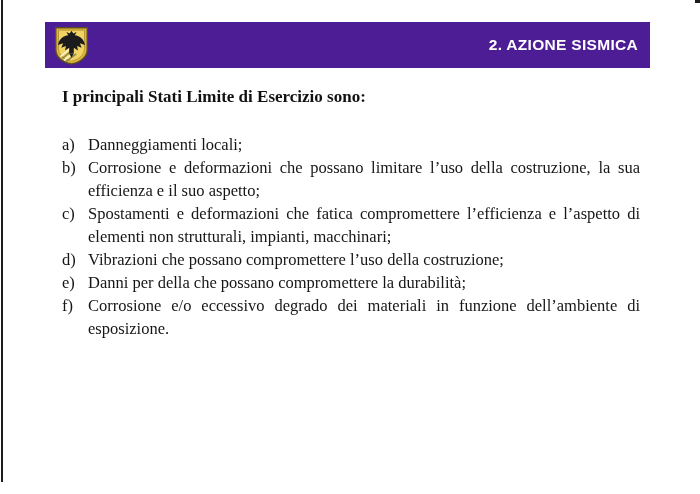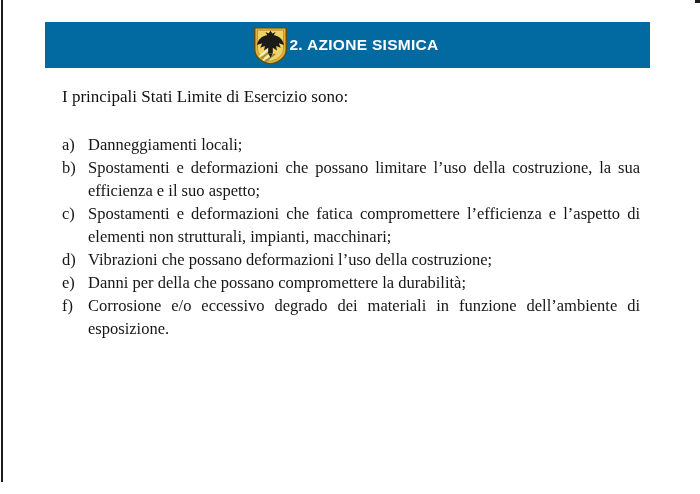--- a/index.html
+++ b/index.html
@@ -38,21 +38,21 @@
     color:#ffffff;
     font-family:"Liberation Sans", sans-serif;
     font-weight:bold;
     font-size:15.5px;
     letter-spacing:0.3px;
     white-space:nowrap;
   }
   
   .content-heading{
     position:absolute; left:62px; top:87px; width:578px;
-    font-weight:normal;
+    font-weight:bold;
     font-size:17px;
     color:#111111;
   }
   .limit-list{
     position:absolute; left:62px; top:133px; width:578px;
     font-size:16.5px;
     color:#161616;
     line-height:23px;
   }
   .list-item{
@@ -69,21 +69,21 @@
   }
 </style>
 </head>
 <body>
 
 <div class="page">
 
   <div class="left-rule"></div>
   <div class="corner-mark"></div>
 
-  <div class="header-bar" style="background: #0369a1; justify-content: center;">
+  <div class="header-bar" style="background: #4c1d95;">
     <svg class="crest" viewBox="0 0 38 42" xmlns="http://www.w3.org/2000/svg">
 
       <path d="M2 2 H36 V25 Q36 37 19 41 Q2 37 2 25 Z" fill="#e2b33c" stroke="#58501f" stroke-width="1.6"></path>
       <path d="M5 4.5 H33 V24 Q33 34.5 19 38 Q5 34.5 5 24 Z" fill="#f0d265" stroke="#a98b2e" stroke-width="0.8"></path>
 
       <g stroke-width="1.6">
         <line x1="7" y1="33" x2="18" y2="24" stroke="#faf4d8"></line>
         <line x1="9" y1="35" x2="20" y2="26" stroke="#8a8440"></line>
         <line x1="11" y1="37" x2="22" y2="28" stroke="#faf4d8"></line>
         <line x1="13" y1="38.5" x2="24" y2="30" stroke="#8a8440"></line>
@@ -102,31 +102,31 @@
   <div class="content-heading">I principali Stati Limite di Esercizio sono:</div>
 
   <div class="limit-list">
   <div class="list-item">
     <span class="item-label">a)</span>
     <span class="item-text">Danneggiamenti locali;</span>
   </div>
 
   <div class="list-item">
     <span class="item-label">b)</span>
-    <span class="item-text">Spostamenti e deformazioni che possano limitare l’uso della costruzione, la sua efficienza e il suo aspetto;</span>
+    <span class="item-text">Corrosione e deformazioni che possano limitare l’uso della costruzione, la sua efficienza e il suo aspetto;</span>
   </div>
 
   <div class="list-item">
     <span class="item-label">c)</span>
     <span class="item-text">Spostamenti e deformazioni che fatica compromettere l’efficienza e l’aspetto di elementi non strutturali, impianti, macchinari;</span>
   </div>
 
   <div class="list-item">
     <span class="item-label">d)</span>
-    <span class="item-text">Vibrazioni che possano deformazioni l’uso della costruzione;</span>
+    <span class="item-text">Vibrazioni che possano compromettere l’uso della costruzione;</span>
   </div>
 
   <div class="list-item">
     <span class="item-label">e)</span>
     <span class="item-text">Danni per della che possano compromettere la durabilità;</span>
   </div>
 
   <div class="list-item">
     <span class="item-label">f)</span>
     <span class="item-text">Corrosione e/o eccessivo degrado dei materiali in funzione dell’ambiente di esposizione.</span>

